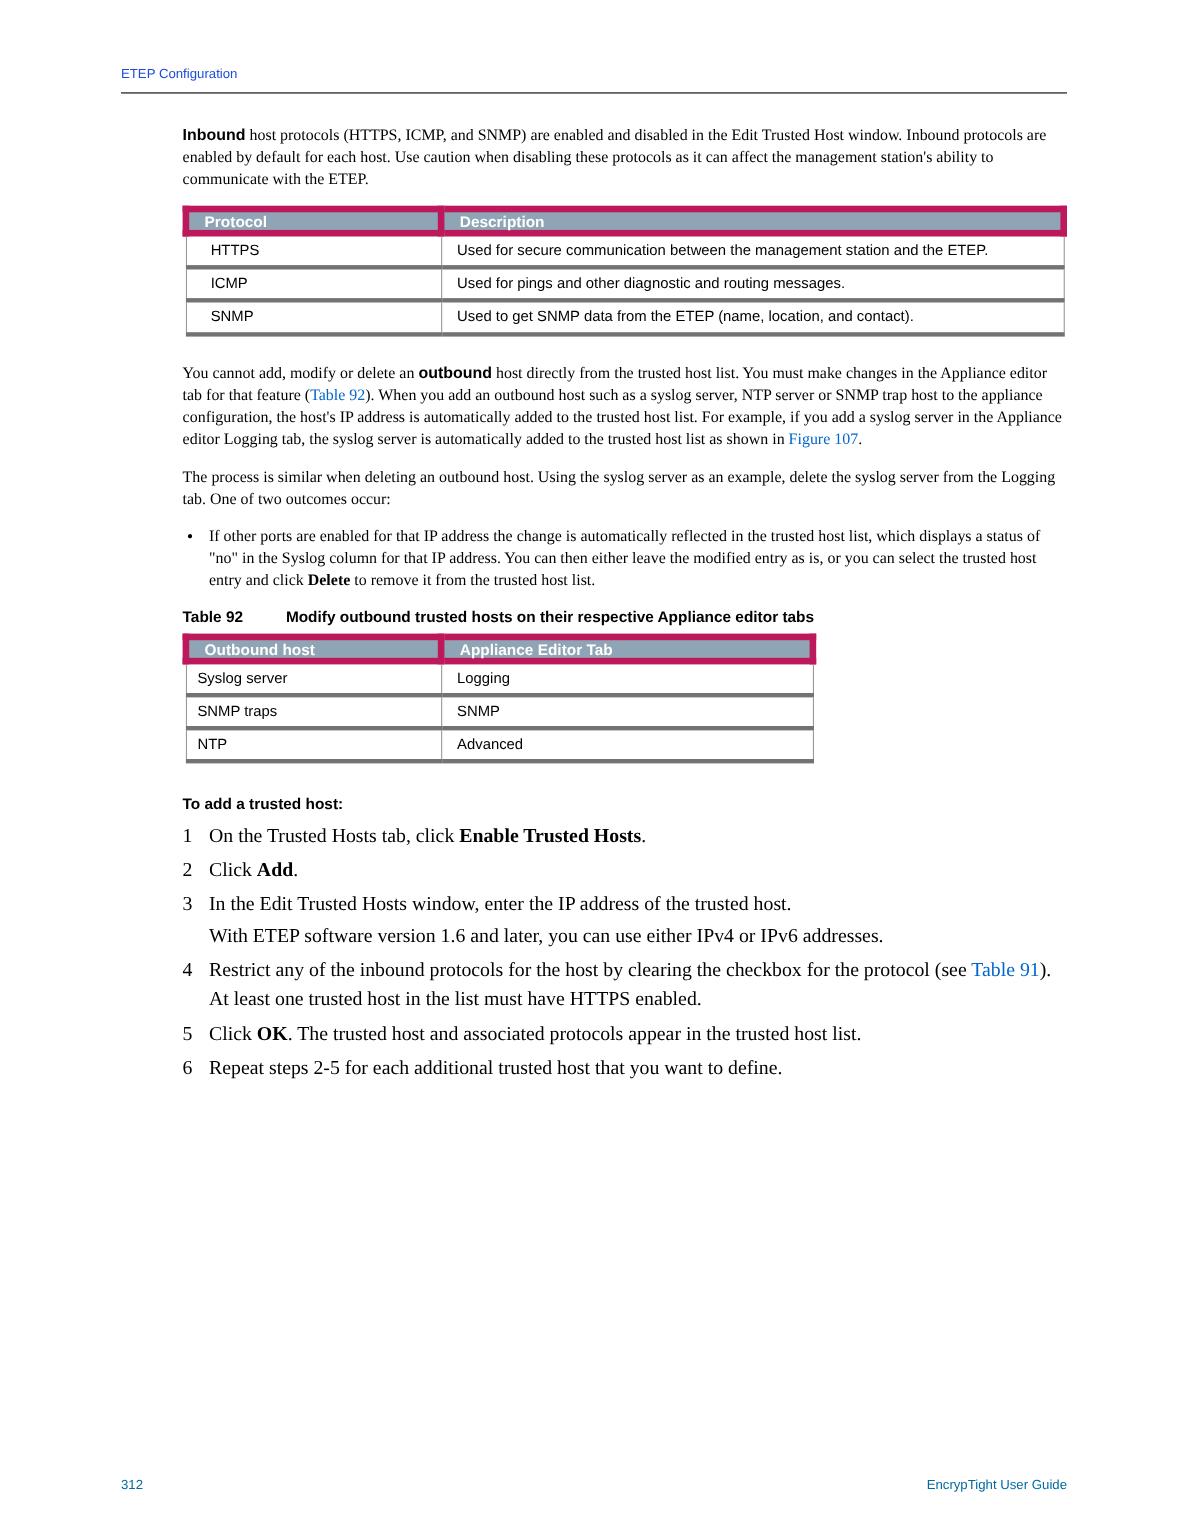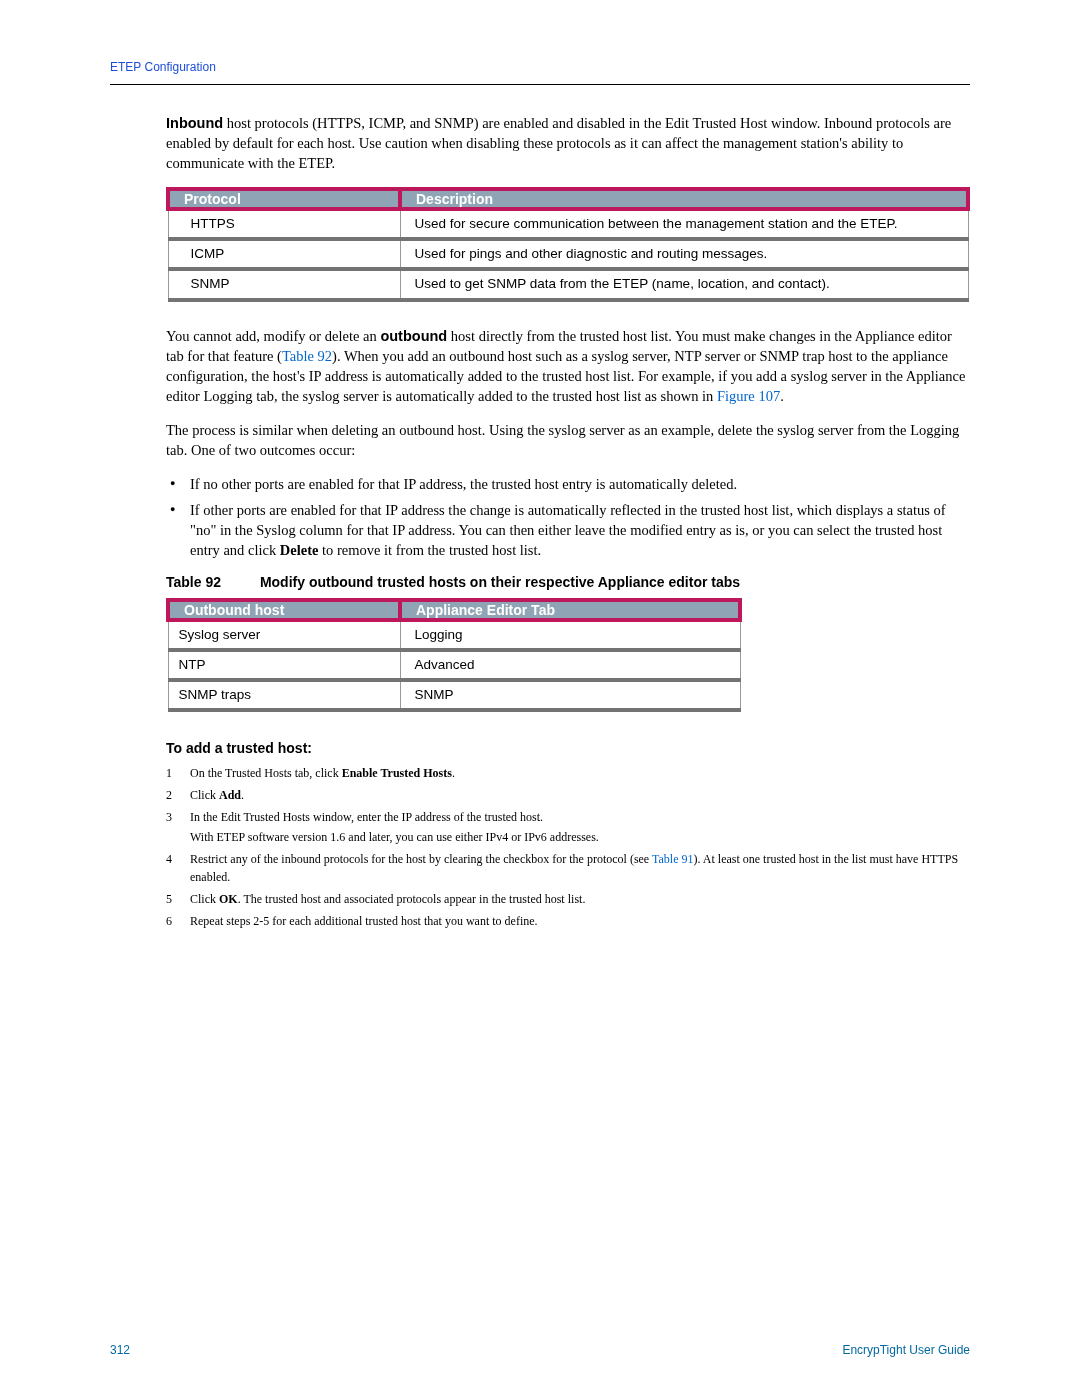--- a/index.html
+++ b/index.html
@@ -61,21 +61,21 @@
     }
     table.t92 {
       width: 576px;
     }
     th {
       background: #8fa5b5;
       color: #fff;
       text-align: left;
       font-weight: bold;
       padding: 0 14px;
-      border: 4px solid #be185d;
+      border: 6px solid #be185d;
       font-size: 14px;
     }
     td {
       padding: 4px 14px;
       border-bottom: 4px solid #737373;
       border-left: 1px solid #999;
       border-right: 1px solid #999;
       vertical-align: top;
       line-height: 1.35;
     }
@@ -121,21 +121,21 @@
       margin-bottom: 8px;
     }
     ol {
       list-style: none;
       counter-reset: item;
     }
     ol li {
       position: relative;
       padding-left: 24px;
       font-family: Georgia, 'Times New Roman', serif;
-      font-size: 12px;
+      font-size: 18px;
       line-height: 1.5;
       margin-bottom: 4px;
       counter-increment: item;
     }
     ol li::before {
       content: counter(item);
       position: absolute;
       left: 0;
     }
     .step-sub {
@@ -190,49 +190,46 @@
     </table>
 
   <p>
     <span>You cannot add, modify or delete an </span><span class="sans-bold">outbound</span><span> host directly from the trusted host list. You must make changes in the Appliance editor tab for that feature (</span><span class="link">Table 92</span><span>). When you add an outbound host such as a syslog server, NTP server or SNMP trap host to the appliance configuration, the host's IP address is automatically added to the trusted host list. For example, if you add a syslog server in the Appliance editor Logging tab, the syslog server is automatically added to the trusted host list as shown in </span><span class="link">Figure 107</span><span>.</span>
   </p>
 
   <p>The process is similar when deleting an outbound host. Using the syslog server as an example, delete the syslog server from the Logging tab. One of two outcomes occur:</p>
 
   <ul>
     <li>
-      <span>If no other ports are enabled for that IP address, the trusted host entry is automatically deleted.</span>
-    </li>
-    <li>
       <span>If other ports are enabled for that IP address the change is automatically reflected in the trusted host list, which displays a status of "no" in the Syslog column for that IP address. You can then either leave the modified entry as is, or you can select the trusted host entry and click </span><strong>Delete</strong><span> to remove it from the trusted host list.</span>
     </li>
   </ul>
 
   <div class="table-caption">
     <span class="label">Table 92</span>
     <span>Modify outbound trusted hosts on their respective Appliance editor tabs</span>
   </div>
 
   <table class="t92">
     <tbody>
         <tr>
       <th>Outbound host</th>
       <th>Appliance Editor Tab</th>
     </tr>
     <tr>
       <td>Syslog server</td>
       <td>Logging</td>
     </tr>
     <tr>
+      <td>SNMP traps</td>
+      <td>SNMP</td>
+    </tr>
+    <tr>
       <td>NTP</td>
       <td>Advanced</td>
-    </tr>
-    <tr>
-      <td>SNMP traps</td>
-      <td>SNMP</td>
     </tr>
   </tbody>
     </table>
 
   <div class="procedure-title">To add a trusted host:</div>
 
   <ol>
     <li>
       <span>On the Trusted Hosts tab, click </span><strong>Enable Trusted Hosts</strong><span>.</span>
     </li>

